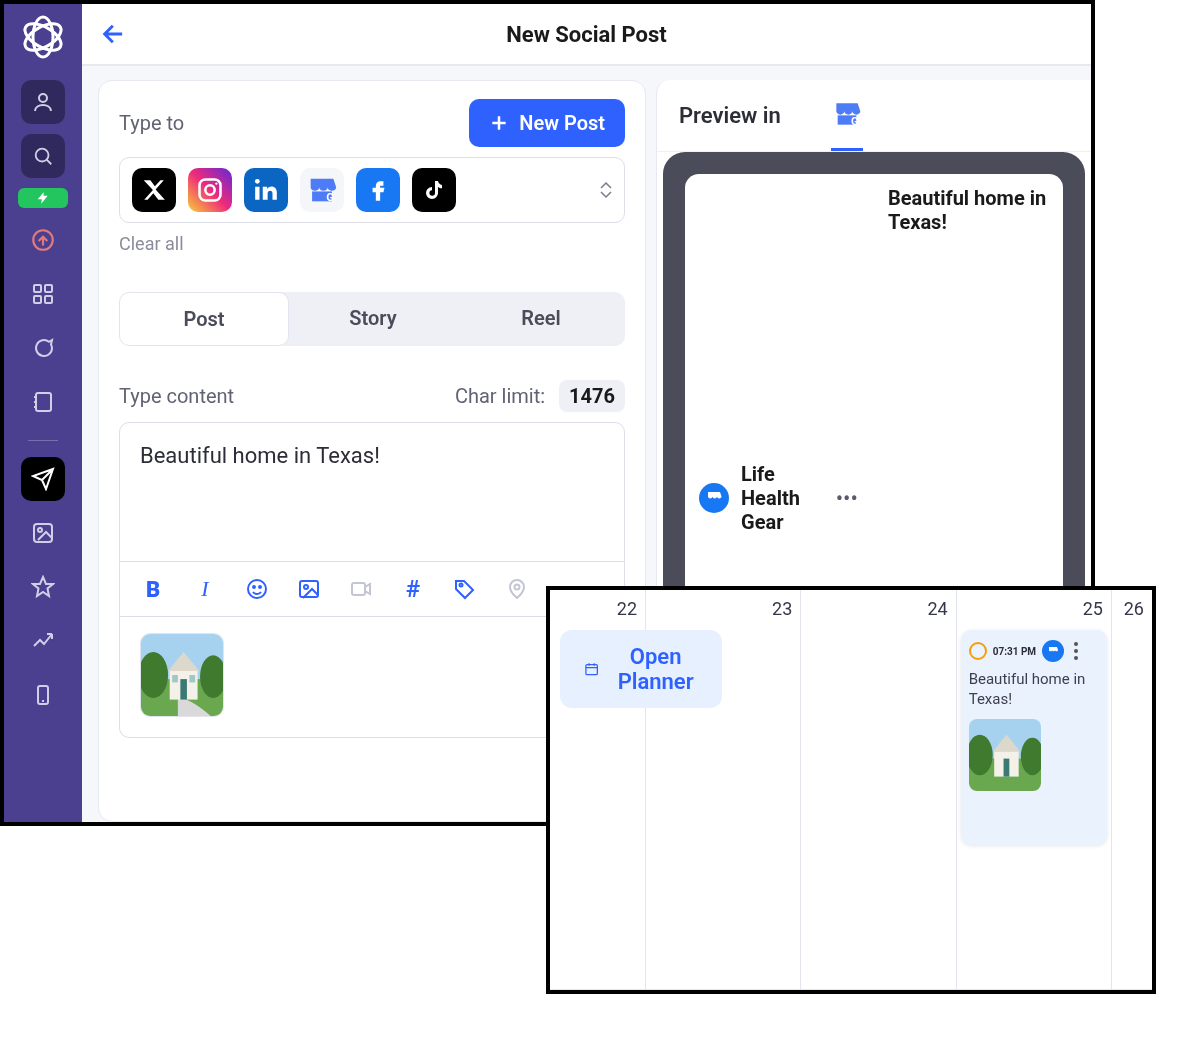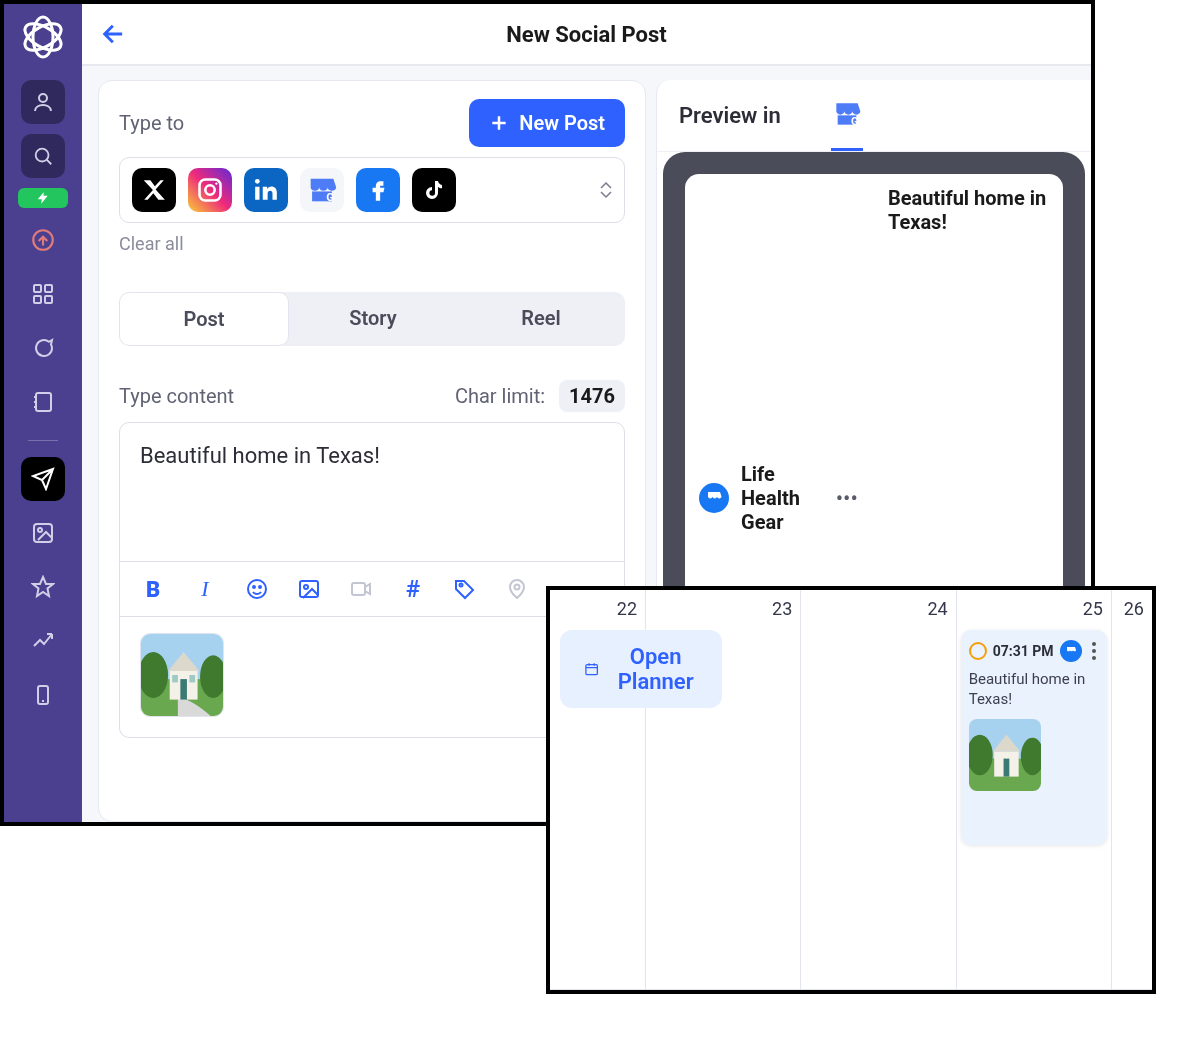--- a/index.html
+++ b/index.html
@@ -343,21 +343,21 @@
     text-align:left;
     height: 215px;
   }
   .event-time-row {
     display:flex; align-items:center; gap:6px; margin-bottom:8px;
   }
   .event-time-row .clock {
     width:18px;height:18px;border:2px solid #f59e0b;border-radius:50%;
     position:relative;
   }
-  .event-time { font-size:14px; font-weight:700; color:#2c2d36;}
+  .event-time { font-size:10px; font-weight:700; color:#2c2d36;}
   .event-net-icon {
     width:22px;height:22px;border-radius:50%;background:#1877f2;
     display:flex;align-items:center;justify-content:center;color:#fff;
   }
   .event-more {
     display: flex;
     flex-direction: column;
     gap: 3px;
     padding-left: 4px;
   }

